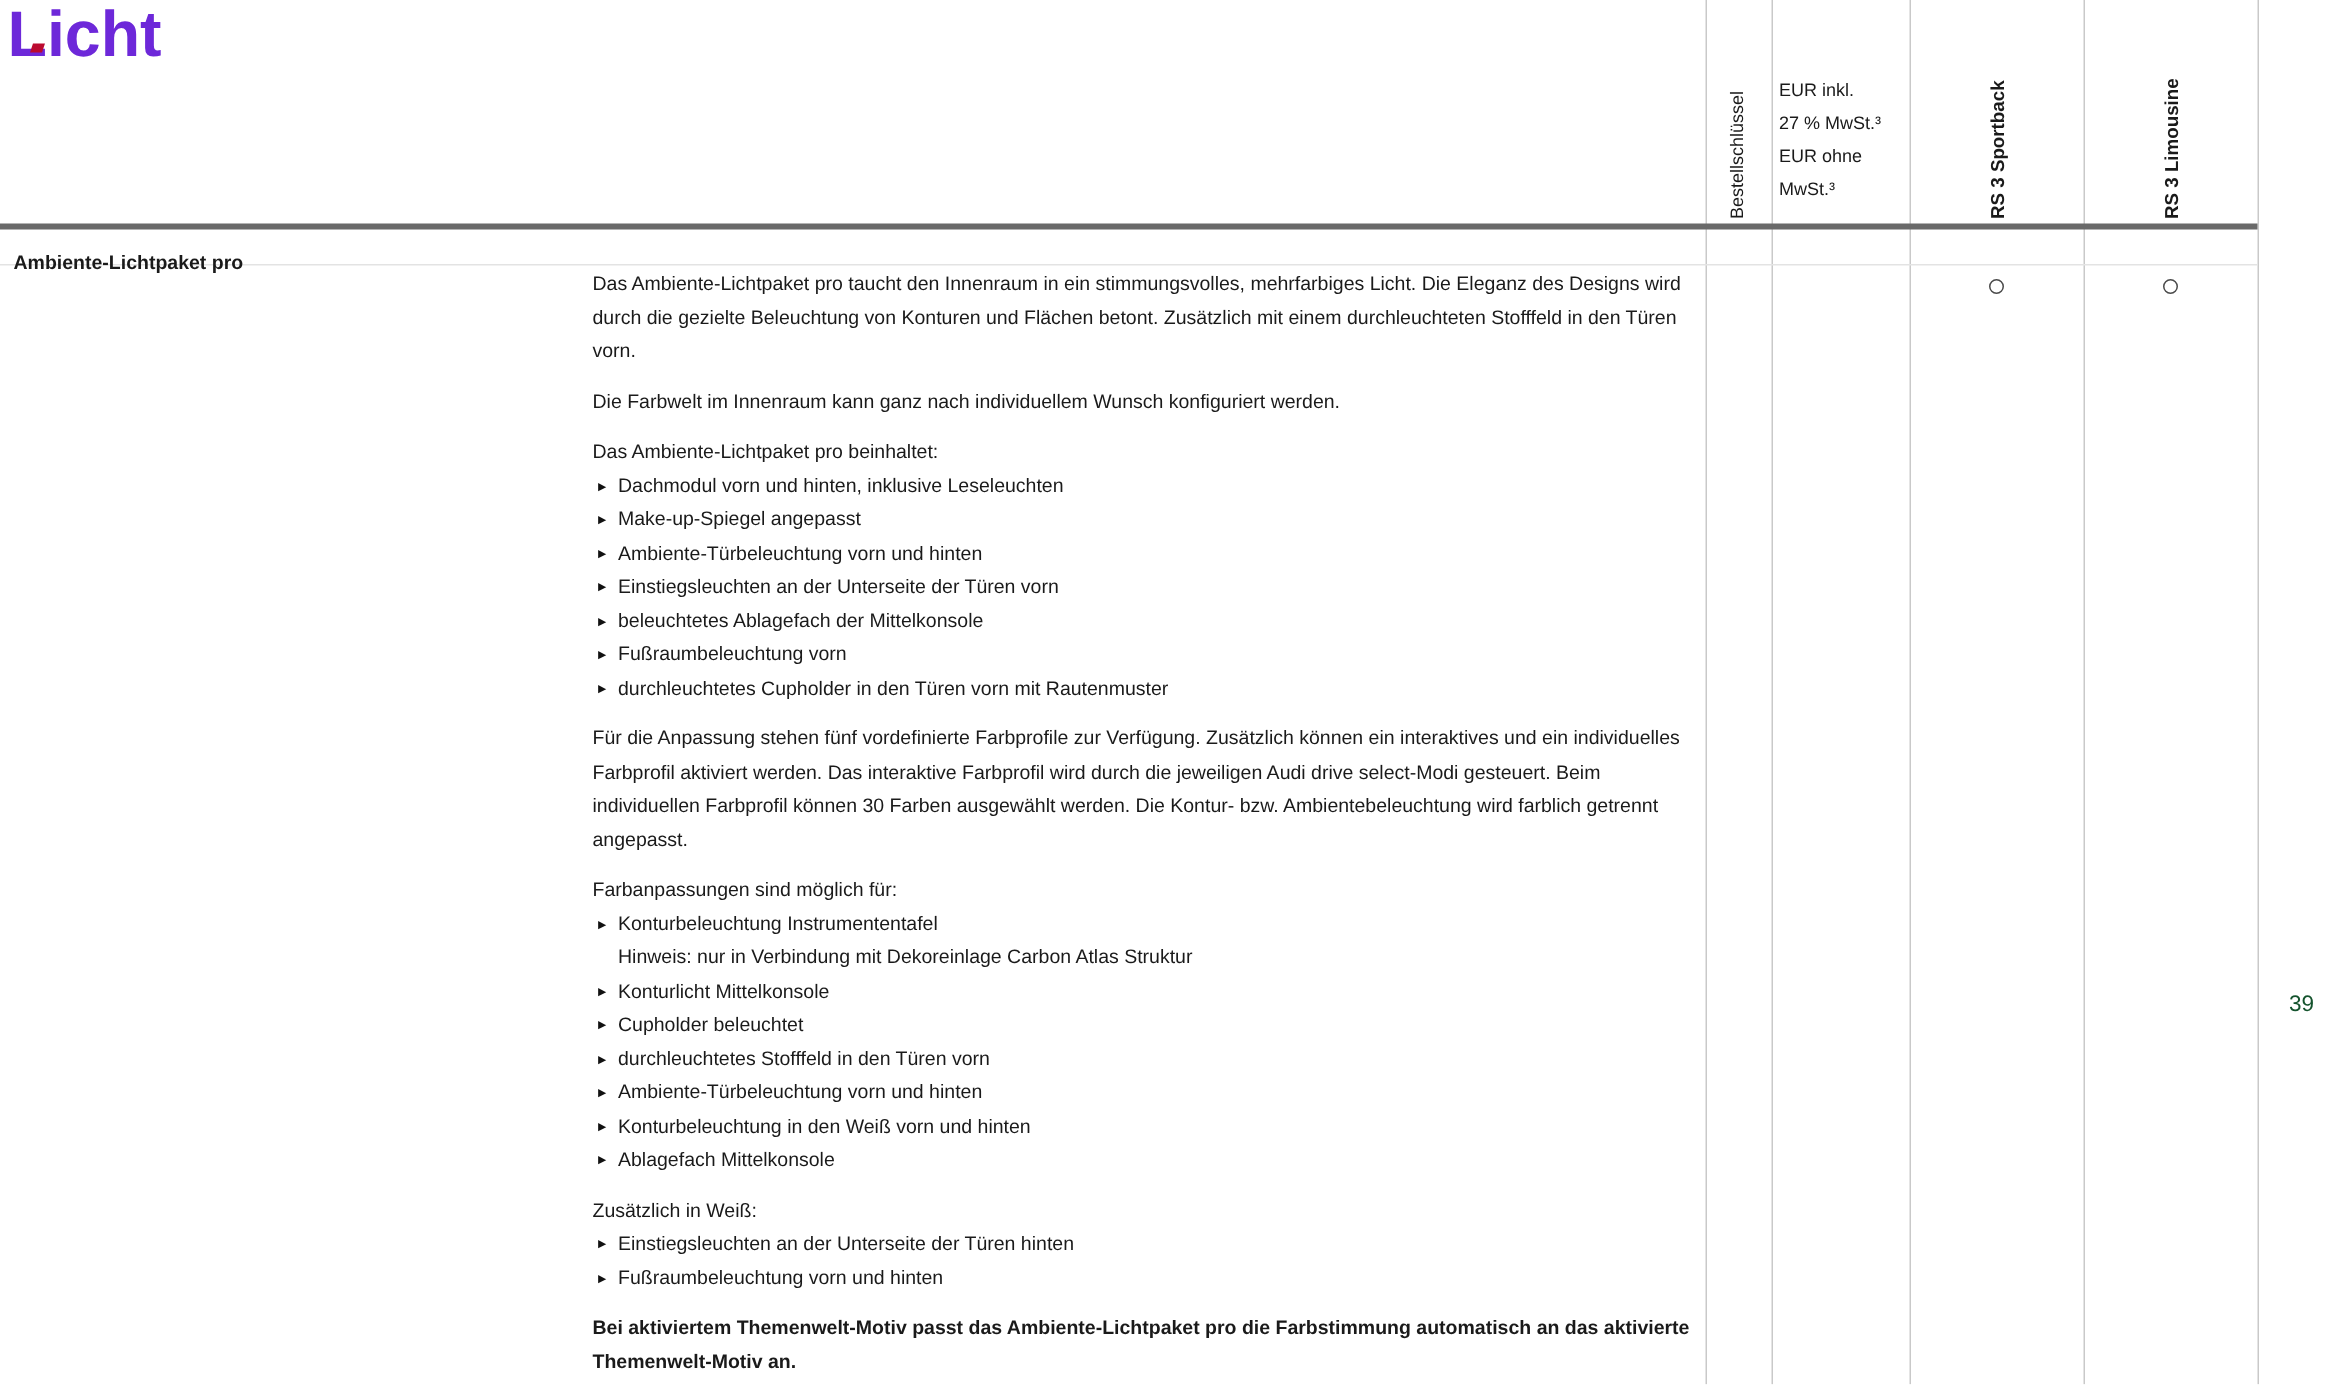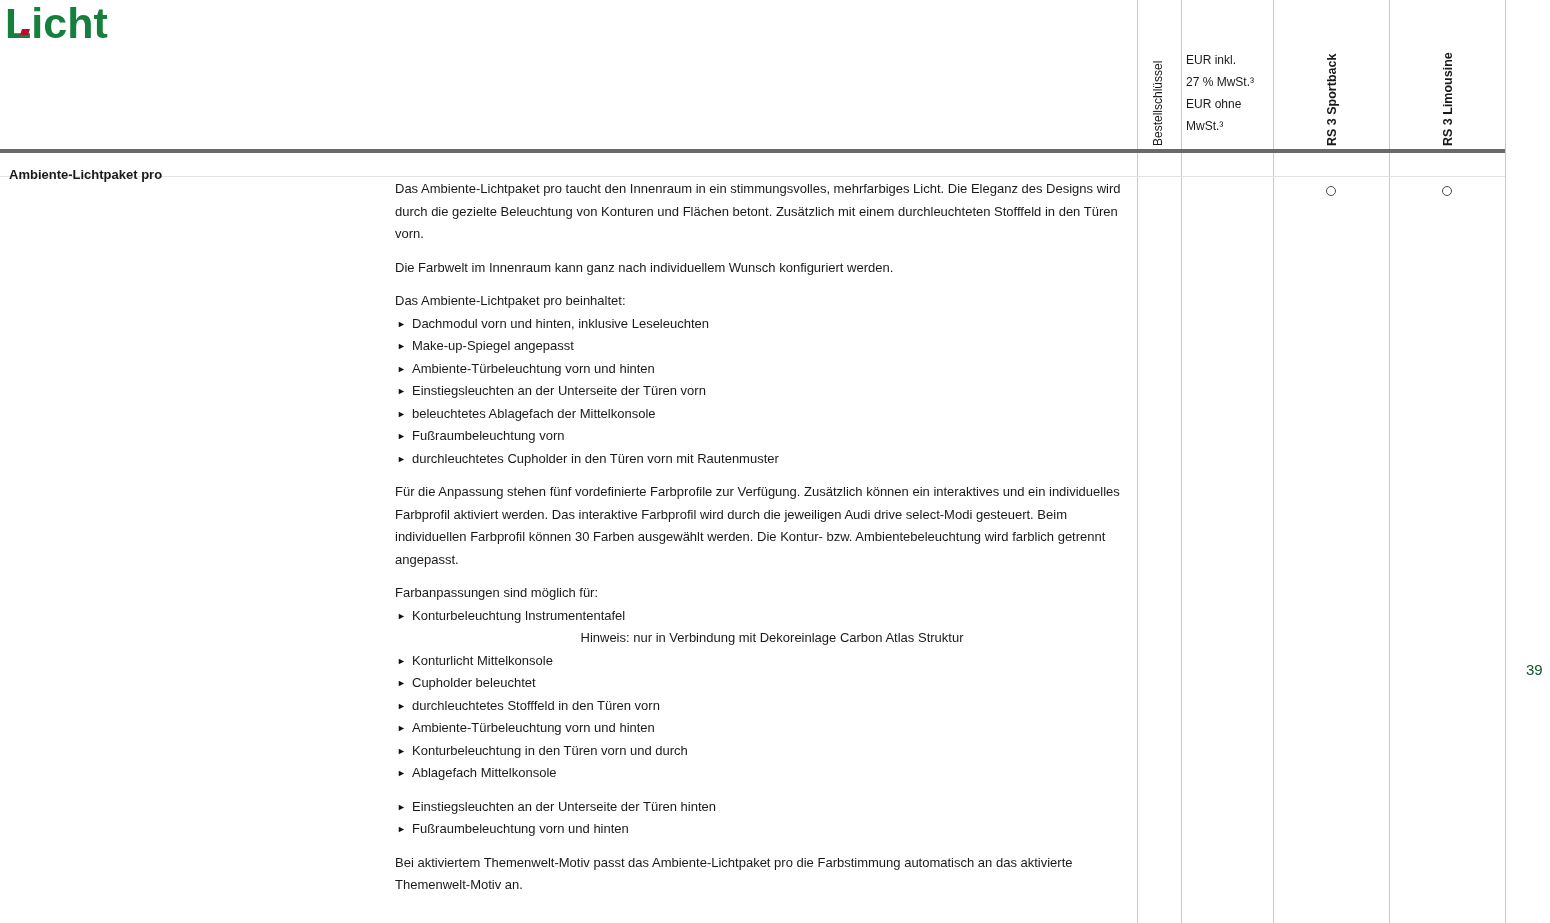--- a/index.html
+++ b/index.html
@@ -15,21 +15,21 @@
   }
 
   
   .vline { position: absolute; top: 0; bottom: 0; width: 1px; background: #c9c9c9; }
   .hrule { position: absolute; left: 0; top: 149px; width: 1505px; height: 4px; background: #696969; }
   .row-sep { position: absolute; left: 0; top: 176px; width: 1505px; height: 1px; background: #e3e3e3; }
 
   
   .title {
     position: absolute; left: 5px; top: 1px;
-    font-size: 43px; font-weight: 700; letter-spacing: 0px; color: #15803d;
+    font-size: 43px; font-weight: 700; letter-spacing: 0px; color: #6d28d9;
     line-height: 1.05;
     text-align: center;
   }
   .title-mark {
     position: absolute; left: 21px; top: 29px;
     width: 8px; height: 6px; background: #bb0a30;
     transform: skewX(-18deg);
   }
 
   
@@ -51,29 +51,29 @@
   .feature-name {
     position: absolute; left: 9px; top: 164px; width: 370px;
     font-size: 13px; font-weight: 700; line-height: 22.5px;
   }
 
   .desc {
     position: absolute; left: 395px; top: 178px; width: 737px;
     font-size: 13px; line-height: 22.5px; color: #1a1a1a;
   }
   .desc p { margin: 0 0 11px 0; }
-  .desc p.last { margin-bottom: 0; }
+  .desc p.last { margin-bottom: 0; font-weight: bold; }
   .desc .intro { margin: 0; }
   .desc ul { list-style: none; margin: 0 0 11px 0; padding: 0; }
   .desc li { position: relative; padding-left: 17px; }
   .desc li .bullet {
     position: absolute; left: 2px; top: 0;
     font-size: 9px; line-height: 22.5px; color: #111;
   }
-  .desc li.note { padding-left: 17px; text-align: center; }
+  .desc li.note { padding-left: 17px; }
 
   
   .avail {
     position: absolute; top: 186px; width: 10px; height: 10px;
     border: 1px solid #4a4a4a; border-radius: 50%; background: transparent;
   }
 
   .page-number {
     position: absolute; left: 1526px; top: 661px;
     font-size: 15px; color: #14532d;
@@ -127,24 +127,25 @@
     <p>Für die Anpassung stehen fünf vordefinierte Farbprofile zur Verfügung. Zusätzlich können ein interaktives und ein individuelles Farbprofil aktiviert werden. Das interaktive Farbprofil wird durch die jeweiligen Audi drive select-Modi gesteuert. Beim individuellen Farbprofil können 30 Farben ausgewählt werden. Die Kontur- bzw. Ambientebeleuchtung wird farblich getrennt angepasst.</p>
 
     <div class="intro">Farbanpassungen sind möglich für:</div>
     <ul>
       <li><span class="bullet">►</span><span>Konturbeleuchtung Instrumententafel</span></li>
       <li class="note">Hinweis: nur in Verbindung mit Dekoreinlage Carbon Atlas Struktur</li>
       <li><span class="bullet">►</span><span>Konturlicht Mittelkonsole</span></li>
       <li><span class="bullet">►</span><span>Cupholder beleuchtet</span></li>
       <li><span class="bullet">►</span><span>durchleuchtetes Stofffeld in den Türen vorn</span></li>
       <li><span class="bullet">►</span><span>Ambiente-Türbeleuchtung vorn und hinten</span></li>
-      <li><span class="bullet">►</span><span>Konturbeleuchtung in den Türen vorn und durch</span></li>
+      <li><span class="bullet">►</span><span>Konturbeleuchtung in den Weiß vorn und hinten</span></li>
       <li><span class="bullet">►</span><span>Ablagefach Mittelkonsole</span></li>
     </ul>
 
+    <div class="intro">Zusätzlich in Weiß:</div>
     <ul>
       <li><span class="bullet">►</span><span>Einstiegsleuchten an der Unterseite der Türen hinten</span></li>
       <li><span class="bullet">►</span><span>Fußraumbeleuchtung vorn und hinten</span></li>
     </ul>
 
     <p class="last">Bei aktiviertem Themenwelt-Motiv passt das Ambiente-Lichtpaket pro die Farbstimmung automatisch an das aktivierte Themenwelt-Motiv an.</p>
   </div>
 
   <div class="avail" style="left:1326px"></div>
   <div class="avail" style="left:1442px"></div>

